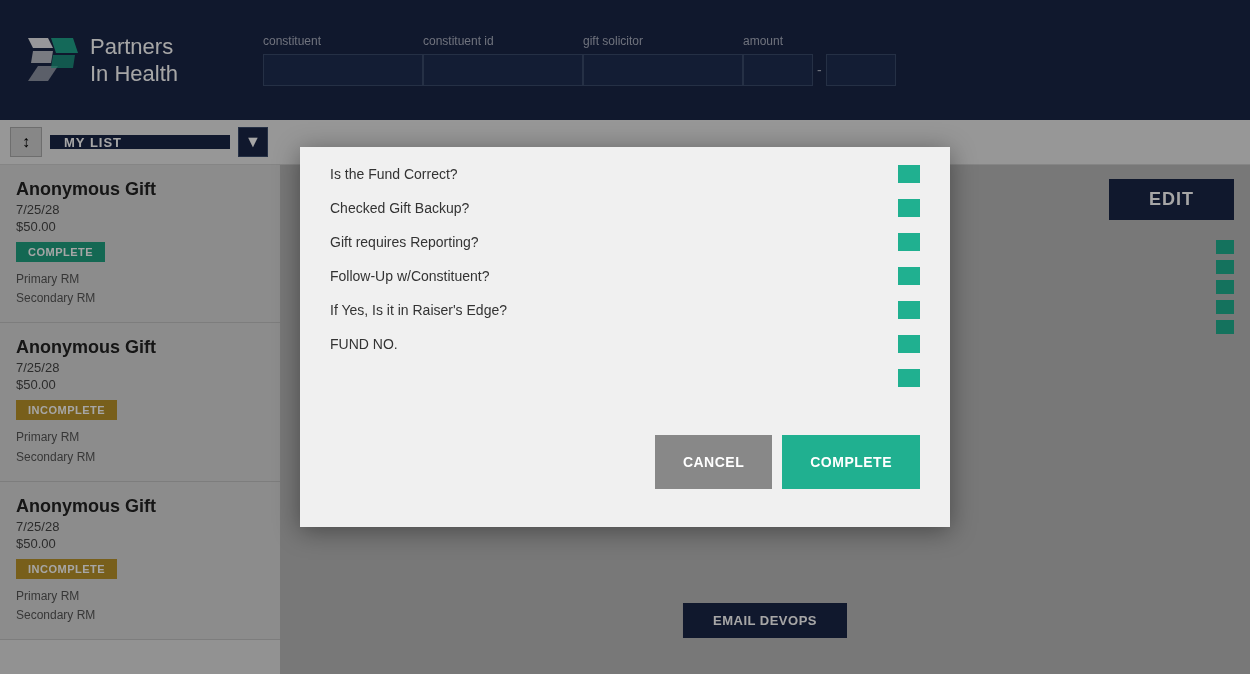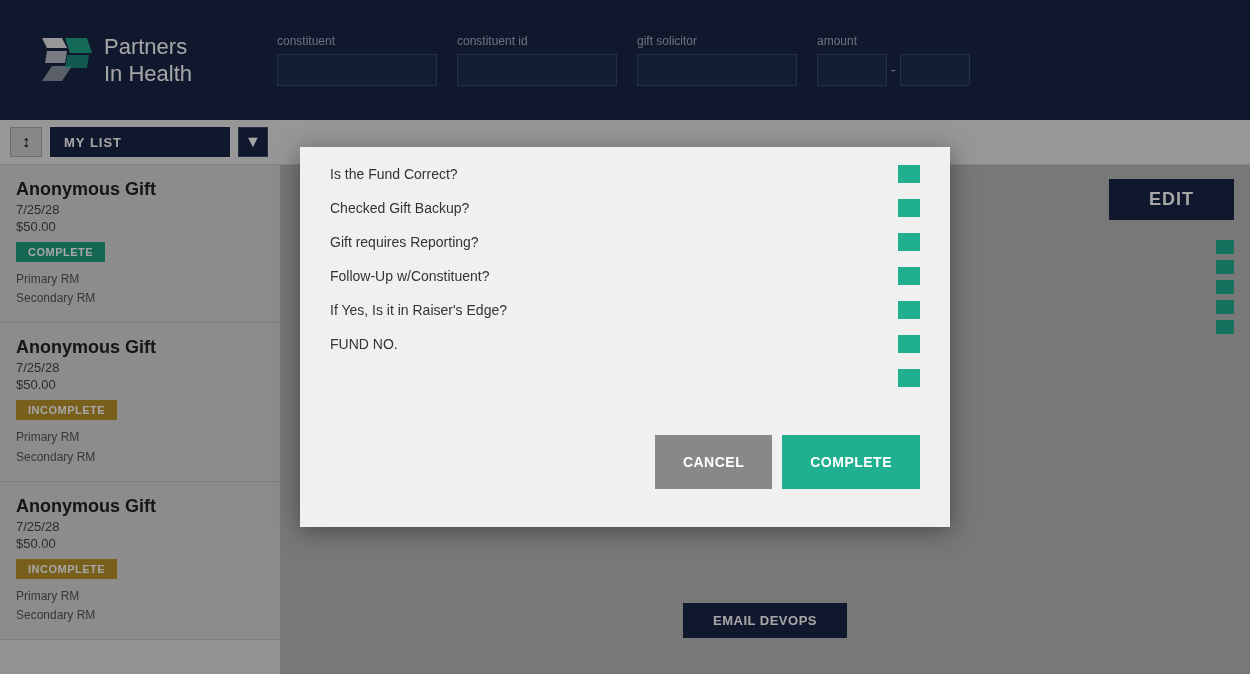--- a/index.html
+++ b/index.html
@@ -4,36 +4,35 @@
   <style>
     * { box-sizing: border-box; margin: 0; padding: 0; }
     body { font-family: Arial, sans-serif; background: #c8c8c8; width: 1250px; height: 674px; overflow: hidden; position: relative; }
 
     
     .header {
       background: #1a2545;
       height: 120px;
       display: flex;
       align-items: center;
-      padding: 0 37px;
+      padding: 0 23px;
       gap: 40px;
     }
     .logo-area {
       display: flex;
       align-items: center;
       gap: 12px;
       min-width: 200px;
     }
     .logo-icon {
       width: 55px;
       height: 55px;
     }
     .header-fields {
       display: flex;
-      gap: 20px;
       flex: 1;
     }
     .header-field {
       display: flex;
       flex-direction: column;
       gap: 6px;
     }
     .header-field label {
       color: #aab0c0;
       font-size: 12px;
@@ -74,21 +73,21 @@
       align-items: center;
       justify-content: center;
       cursor: pointer;
     }
     .list-dropdown {
       background: #1a2545;
       color: white;
       font-size: 13px;
       font-weight: bold;
       padding: 0 14px;
-      height: 30px;
+      height: 14px;
       display: flex;
       align-items: center;
       letter-spacing: 1px;
       flex: 1;
       max-width: 180px;
     }
     .dropdown-arrow {
       background: #1a2545;
       border: 1px solid #3a4a6a;
       width: 30px;

